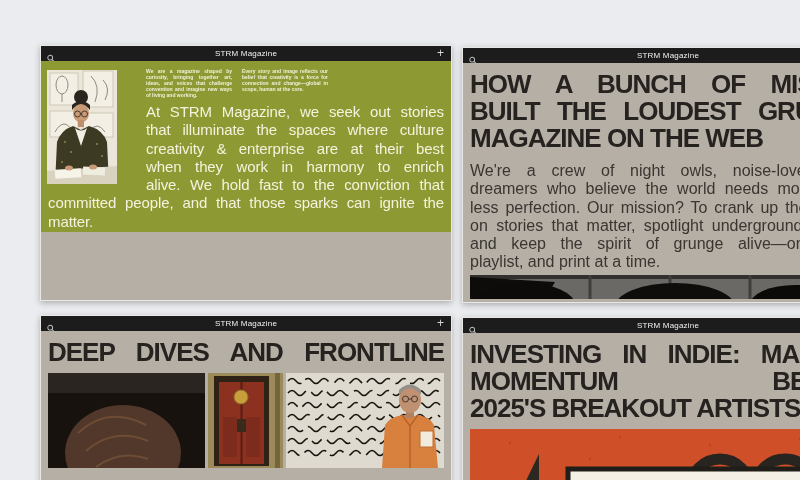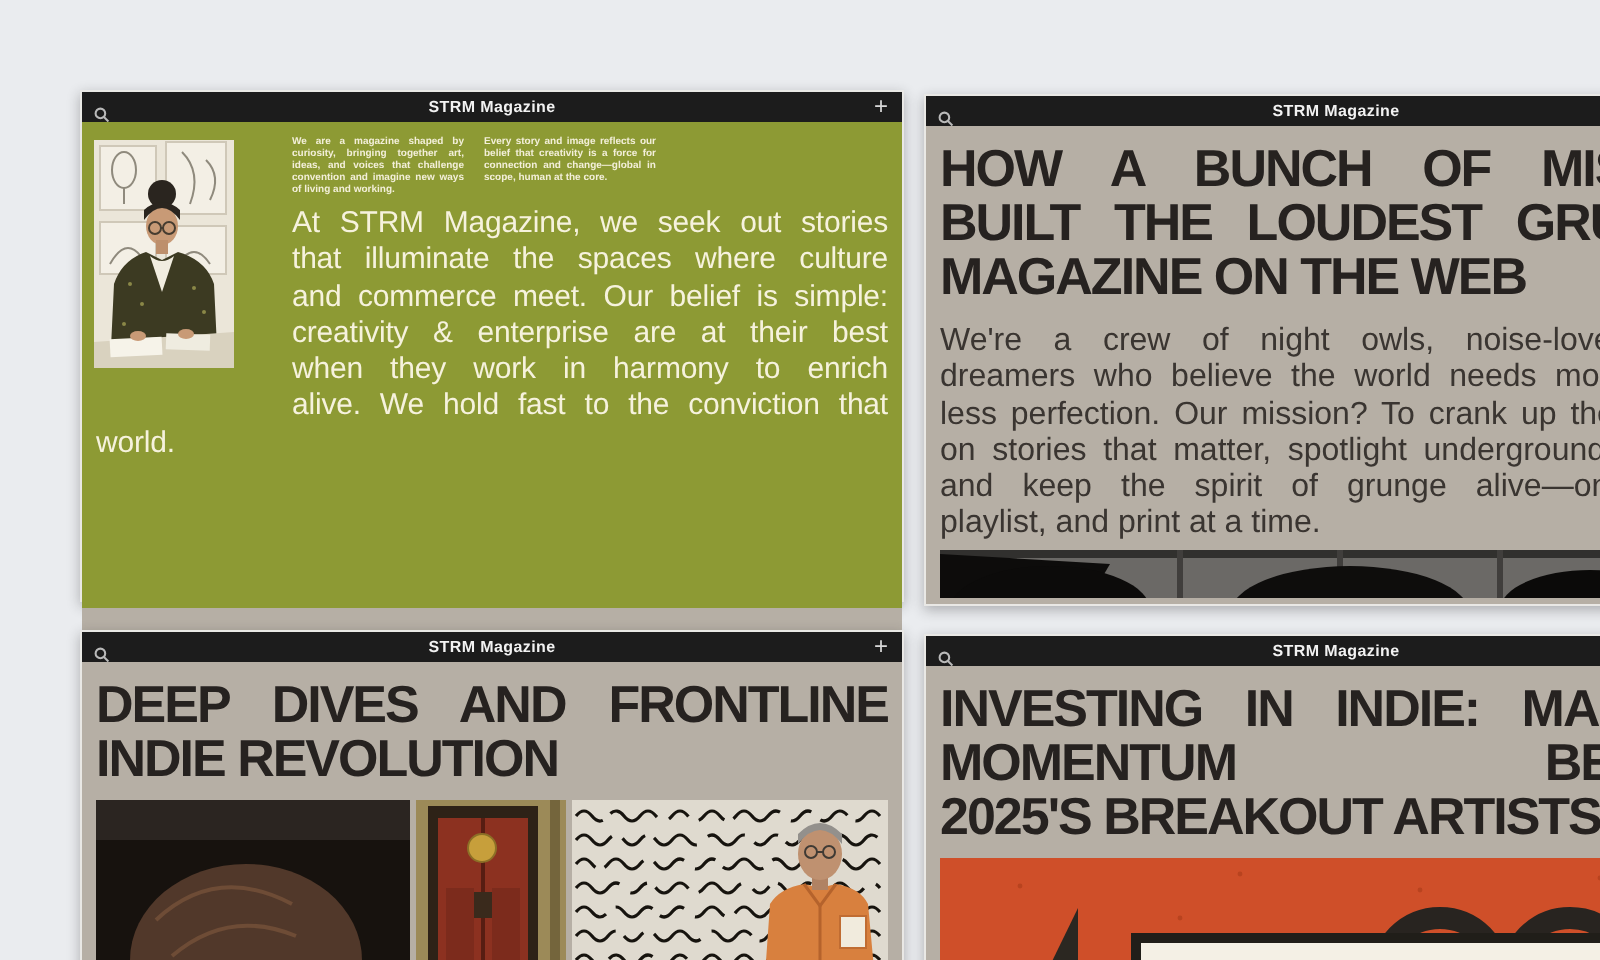--- a/index.html
+++ b/index.html
@@ -4,34 +4,34 @@
 <style>
   * { margin:0; padding:0; box-sizing:border-box; }
   html,body { width:800px; height:480px; }
   body { font-family:"Liberation Sans", sans-serif; }
   #stage { position:relative; width:800px; height:480px; overflow:hidden; background:#eaecef; }
 
   .window { position:absolute; background:#b6afa5; border:1px solid #e9e8e5;
             box-shadow:0 2px 6px rgba(40,40,45,.32); }
   .titlebar { height:15px; background:#1c1c1c; position:relative;
               display:flex; align-items:center; justify-content:center; }
-  .tb-title { color:#f2f2f2; font-size:8px; font-weight:bold; letter-spacing:.2px; }
+  .tb-title { color:#f2f2f2; font-size:8px; font-weight:normal; letter-spacing:.2px; }
   .tb-search { position:absolute; left:6px; top:3px; }
   .tb-plus { position:absolute; right:7px; top:0; line-height:14px; color:#d8d8d8;
              font-size:12px; cursor:default; }
   .content { padding:6px 7px; position:relative; }
 
   
   .w-about  { left:40px;  top:45px;  width:412px; height:256px; }
   .w-grunge { left:462px; top:47px;  width:412px; height:256px; }
   .w-dives  { left:40px;  top:315px; width:412px; height:282px; }
   .w-invest { left:462px; top:317px; width:412px; height:282px; }
 
   
-  .hero { background:#8d9a34; height:243px; position:relative; padding:6px 7px; }
+  .hero { background:#8d9a34; height:171px; position:relative; padding:6px 7px; }
   .below-hero { height:40px; background:#b6afa5; }
   .hero-photo { position:absolute; left:6px; top:9px; width:70px; height:114px; }
   .intro-row { margin-left:98px; display:flex; gap:10px; margin-top:1px; }
   .intro-col { width:86px; font-size:5px; line-height:6px; font-weight:bold;
                color:#f3efd9; text-align:justify; }
   .statement { color:#f6f2dd; font-size:15px; line-height:18.3px; margin-top:5px;
                letter-spacing:-0.1px; }
   .st-line { text-align:justify; text-align-last:justify; }
   .st-line.ind { margin-left:98px; }
   .st-line.last { text-align-last:left; }
@@ -110,25 +110,25 @@
         <ellipse cx="22" cy="98" rx="4" ry="2.5" fill="#c89a76"></ellipse>
         <ellipse cx="46" cy="97" rx="4" ry="2.5" fill="#c89a76"></ellipse>
       </svg>
       <div class="intro-row">
         <p class="intro-col">We are a magazine shaped by curiosity, bringing together art, ideas, and voices that challenge convention and imagine new ways of living and working.</p>
         <p class="intro-col">Every story and image reflects our belief that creativity is a force for connection and change—global in scope, human at the core.</p>
       </div>
       <div class="statement">
         <div class="st-line ind">At STRM Magazine, we seek out stories</div>
         <div class="st-line ind">that illuminate the spaces where culture</div>
-        <div class="st-line ind">and commerce meet. Our belief is simple:</div>
         <div class="st-line ind">creativity &amp; enterprise are at their best</div>
         <div class="st-line ind">when they work in harmony to enrich</div>
         <div class="st-line ind">alive. We hold fast to the conviction that</div>
-        <div class="st-line last">world.</div>
+        <div class="st-line">committed people, and that those sparks can ignite the</div>
+        <div class="st-line last">matter.</div>
       </div>
     </div>
     <div class="below-hero"></div>
   </div>
 
   <div class="window w-grunge">
     <div class="titlebar">
       <span class="tb-search">
         <svg width="8" height="9" viewBox="0 0 10 10">
             <circle cx="4" cy="4" r="3" fill="none" stroke="#b9b9b9" stroke-width="1.3"></circle>
@@ -176,21 +176,20 @@
             <circle cx="4" cy="4" r="3" fill="none" stroke="#b9b9b9" stroke-width="1.3"></circle>
             <line x1="6.2" y1="6.2" x2="9" y2="9" stroke="#b9b9b9" stroke-width="1.3"></line>
           </svg>
       </span>
       <span class="tb-title">STRM Magazine</span>
       <span class="tb-plus">+</span>
     </div>
     <div class="content">
       <div class="headline">
         <div class="hl-line">DEEP DIVES AND FRONTLINE</div>
-        <div class="hl-line last">INDIE REVOLUTION</div>
       </div>
       <div class="photo-row">
         <svg width="157" height="95" viewBox="0 0 157 95">
           <rect width="157" height="95" fill="#17120e"></rect>
           <rect width="157" height="20" fill="#2b2521"></rect>
           <ellipse cx="75" cy="80" rx="58" ry="48" fill="#51382a"></ellipse>
           <g stroke="#6e4c36" stroke-width="2" fill="none">
             <path d="M30 60 q30 -28 68 -8"></path>
               <path d="M38 78 q28 -24 62 -10"></path>
               <path d="M48 94 q24 -18 52 -8"></path>

